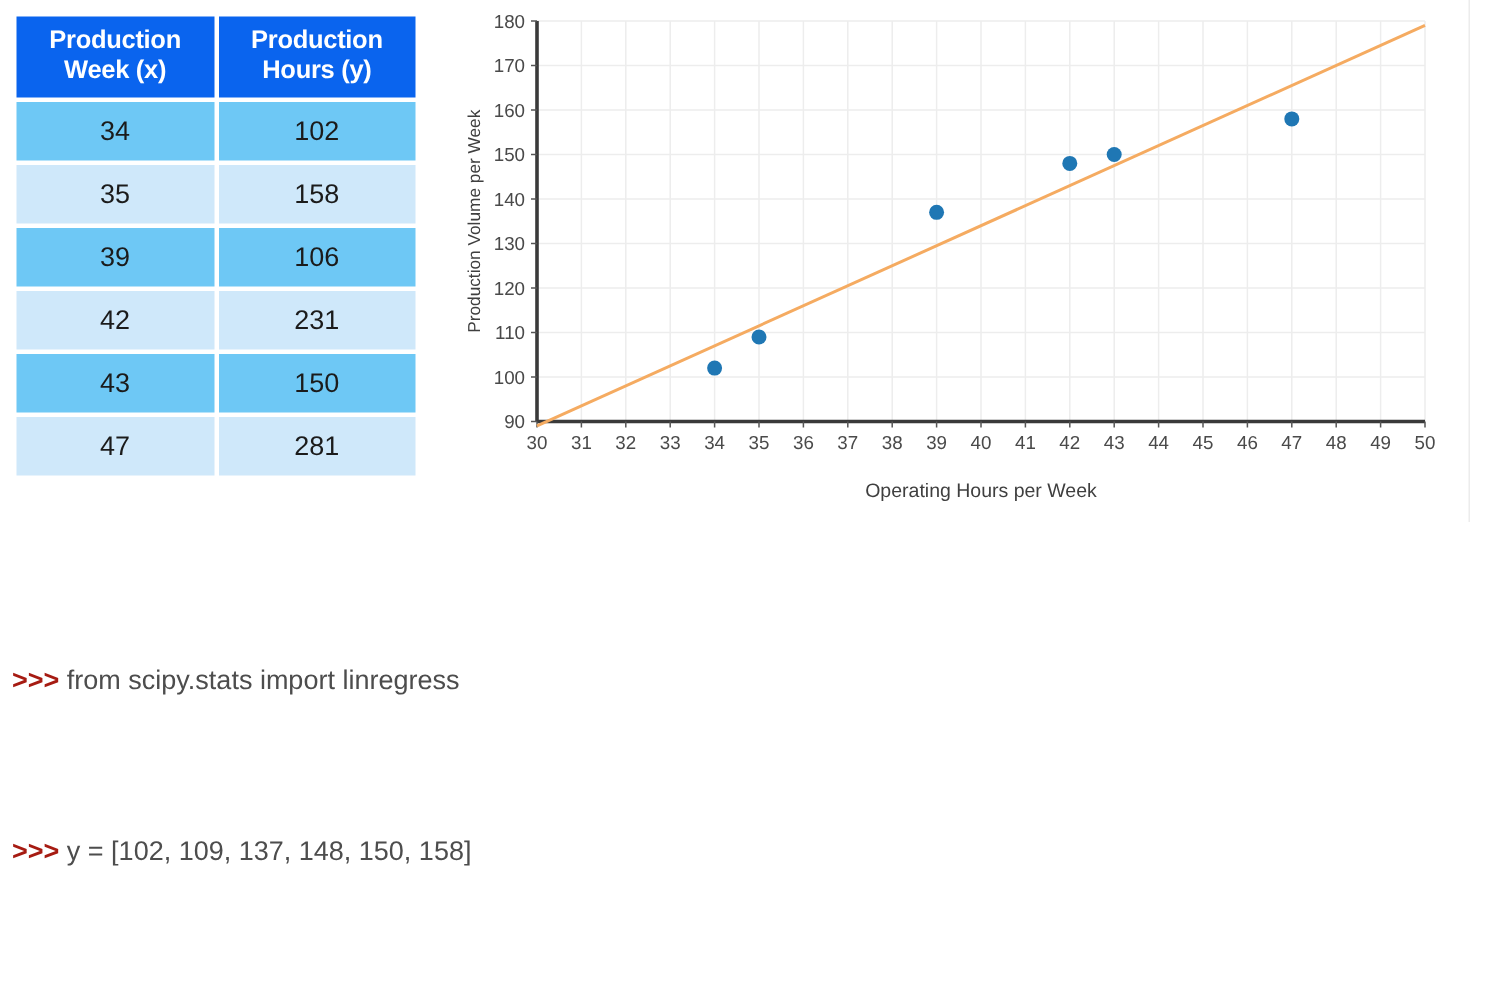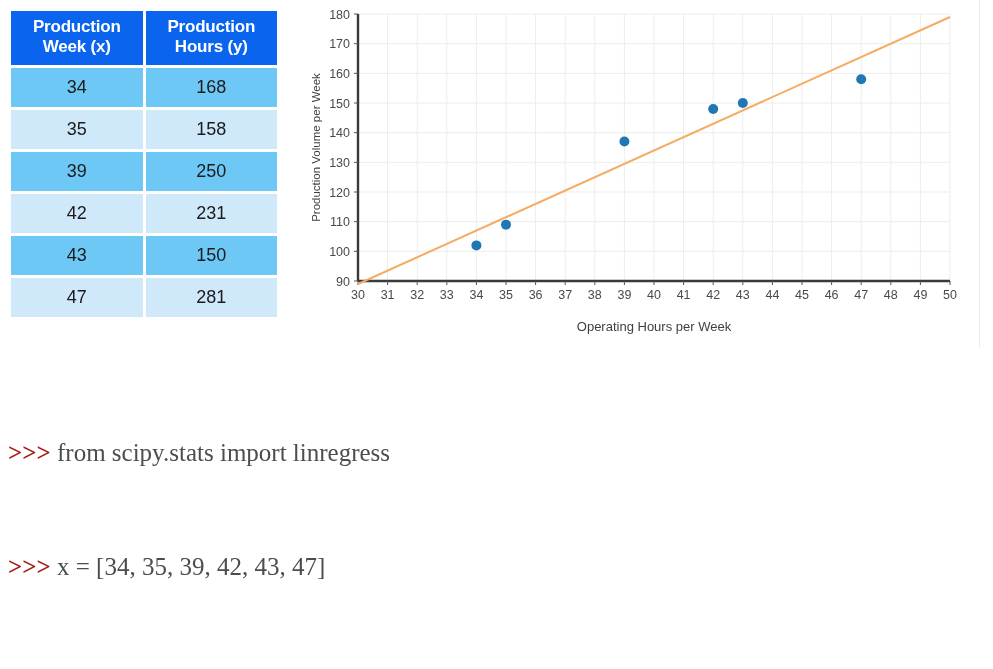--- a/index.html
+++ b/index.html
@@ -72,22 +72,22 @@
 
   
   #console-block {
     position: absolute;
     left: 0;
     top: 352px;
     width: 993px;
     height: 317px;
     padding: 6px 0 0 8px;
     box-sizing: border-box;
-    font-family: Liberation Serif, serif;
-    font-size: 25px;
+    font-family: Liberation Sans, sans-serif;
+    font-size: 18px;
     line-height: 38px;
     white-space: pre;
     color: #4a4a4a;
   }
   .code-line { white-space: pre; }
   .prompt {
     color: #a61b12;
     font-weight: bold;
   }
   .code-text { color: #4d4d4d; }
@@ -107,29 +107,29 @@
           </th>
           <th>
             <span>Production</span><br>
             <span>Hours (y)</span>
           </th>
         </tr>
       </thead>
       <tbody>
         <tr class="row-odd">
           <td>34</td>
-          <td>168</td>
+          <td>102</td>
         </tr>
         <tr class="row-even">
           <td>35</td>
           <td>158</td>
         </tr>
         <tr class="row-odd">
           <td>39</td>
-          <td>250</td>
+          <td>106</td>
         </tr>
         <tr class="row-even">
           <td>42</td>
           <td>231</td>
         </tr>
         <tr class="row-odd">
           <td>43</td>
           <td>150</td>
         </tr>
         <tr class="row-even">
@@ -253,19 +253,18 @@
           <polyline points="56,283.96666666666664 648,16.96666666666664" fill="none" stroke="#f5ab61" stroke-width="2"></polyline>
         </g>
       <text id="xlabel-text" class="ax-label" x="352" y="331" text-anchor="middle" font-family="&quot;Liberation Sans&quot;, sans-serif" font-size="13" fill="#3f3f3f">Operating Hours per Week</text>
       <text id="ylabel-text" class="ax-label" x="18" y="147.5" text-anchor="middle" font-family="&quot;Liberation Sans&quot;, sans-serif" font-size="11.5" fill="#3f3f3f" transform="rotate(-90 18 147.5)">Production Volume per Week</text>
     </svg>
   </div>
 </div>
 
 <div id="console-block">
   <div class="code-line"><span class="prompt">&gt;&gt;&gt;</span><span class="code-text"> <span>from scipy.stats import linregress</span></span></div>
-  <div class="code-line"><span class="prompt">&gt;&gt;&gt;</span><span class="code-text"> <span>x = [34, 35, 39, 42, 43, 47]</span></span></div>
   <div class="code-line"><span class="prompt">&gt;&gt;&gt;</span><span class="code-text"> <span>y = [102, 109, 137, 148, 150, 158]</span></span></div>
   
   
   
   
 </div>
 
 </body></html>

